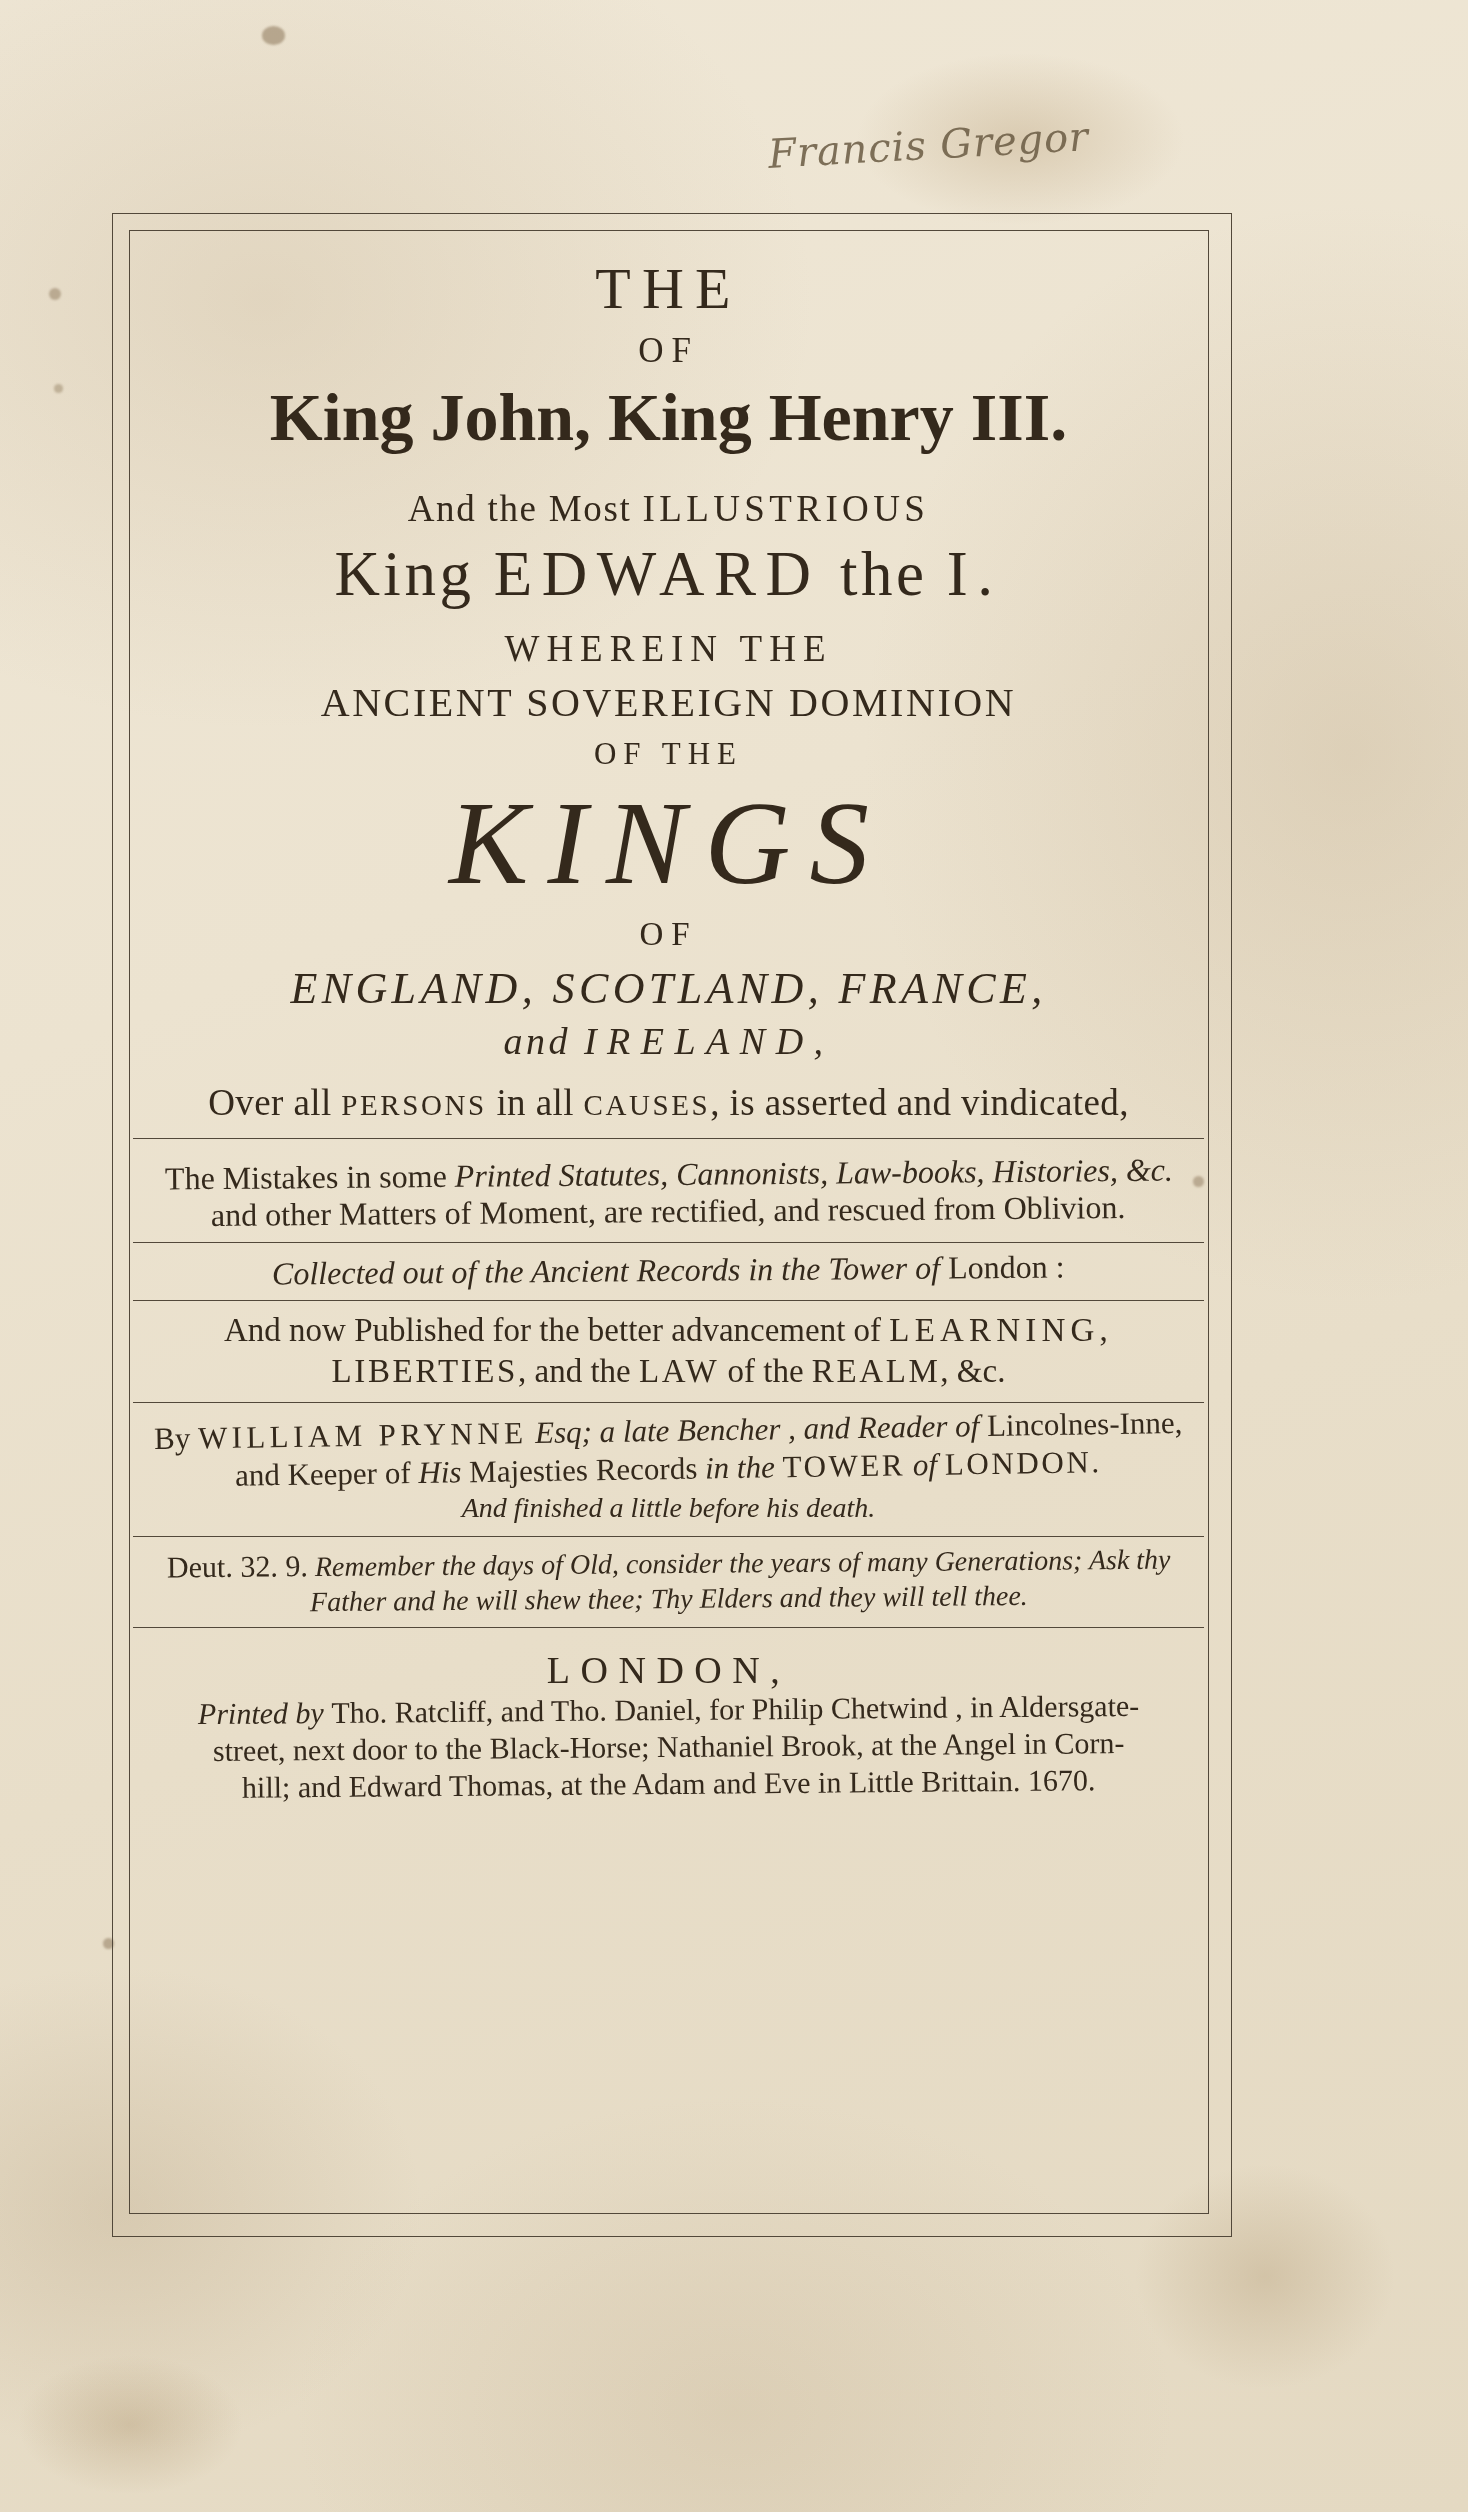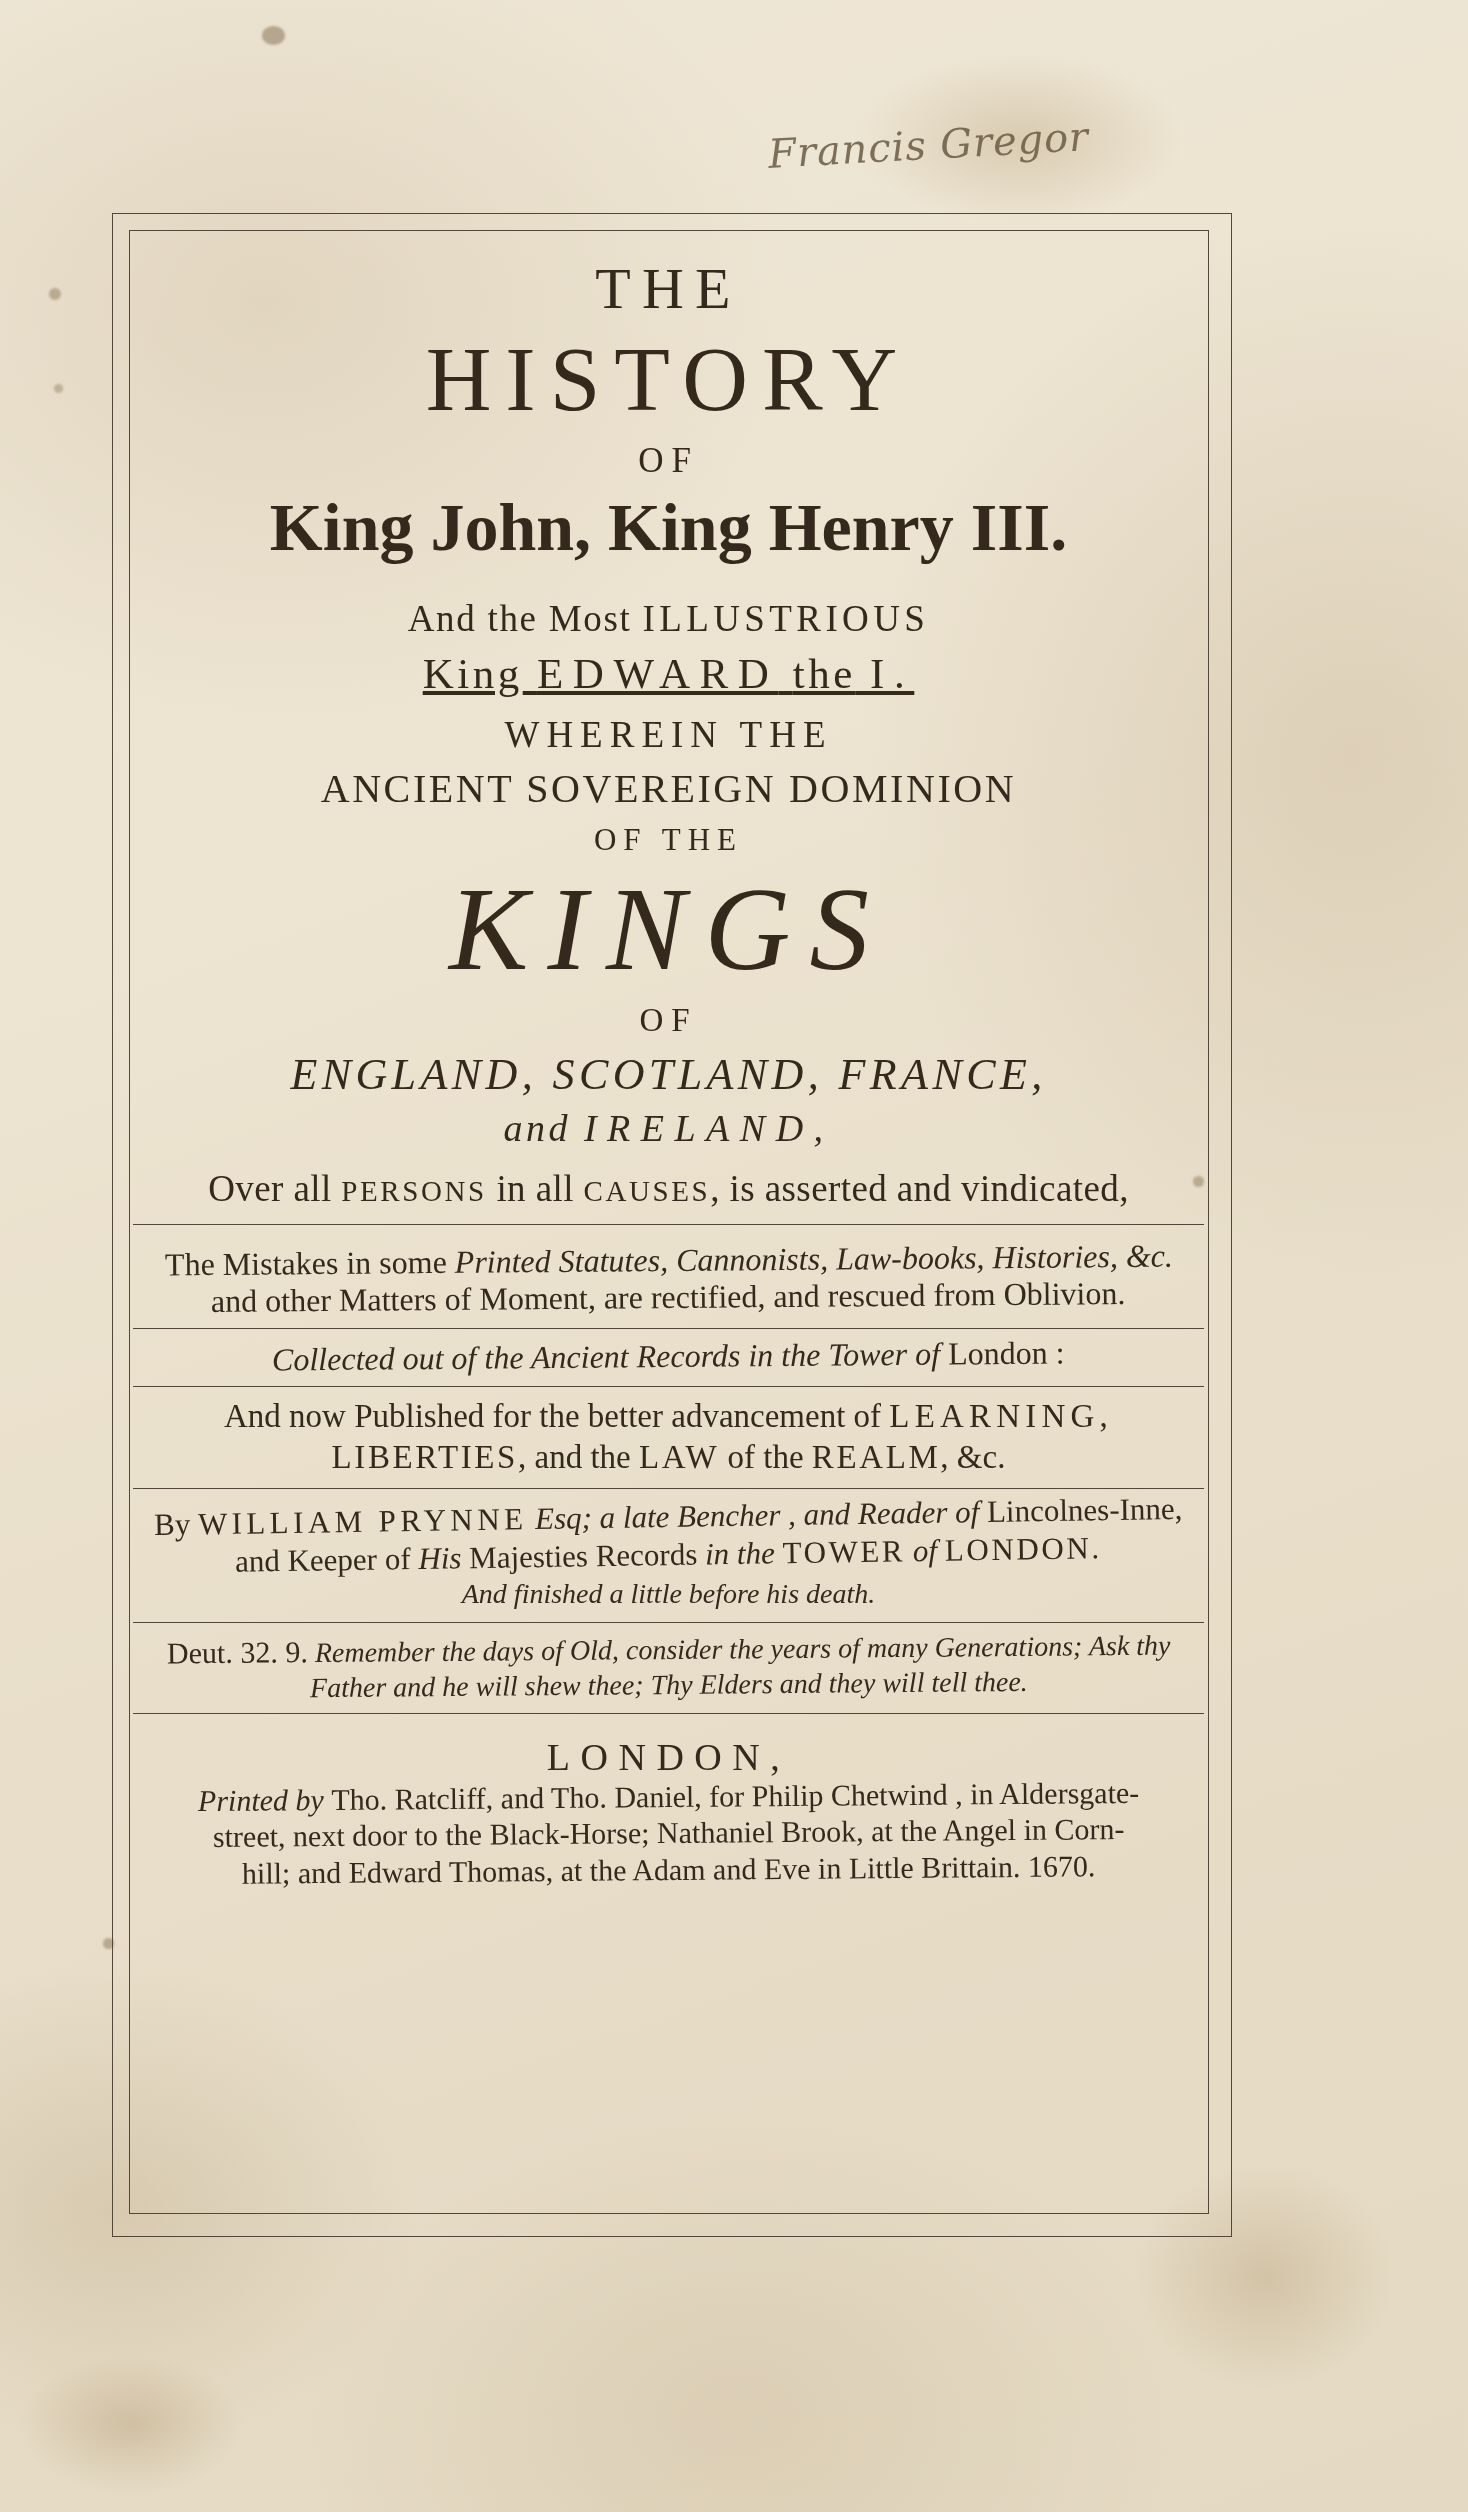--- a/index.html
+++ b/index.html
@@ -103,24 +103,23 @@
     letter-spacing: 0px;
     margin-top: 7px;
   }
   .t-andmost {
     font-size: 37px;
     letter-spacing: 1.7px;
     margin-top: 30px;
   }
   .t-andmost .caps { letter-spacing: 4.4px; }
   .t-edward {
-    font-size: 43px;
+    font-size: 63px;
     letter-spacing: 3.5px;
     margin-top: 8.7px;
-    text-decoration: underline;
   }
   .t-edward .sp { letter-spacing: 9.6px; }
   .t-wherein {
     font-size: 37px;
     letter-spacing: 7px;
     margin-top: 15.7px;
   }
   .t-ancient {
     font-size: 40px;
     letter-spacing: 2.6px;
@@ -213,21 +212,20 @@
   <div class="stain" style="left:17.4px;top:2355px;width:227px;height:140px;background:radial-gradient(ellipse at center, rgba(168,142,102,0.34), rgba(168,142,102,0) 70%);"></div>
 
   <div id="inscription">Francis Gregor</div>
 
   <div id="frame-outer"></div>
   <div id="frame-inner"></div>
 
   <div id="content">
 
     <div class="ln t-the">THE</div>
-    <div class="ln t-history">HISTORY</div>
     <div class="ln t-of1">OF</div>
     <div class="ln t-kings-line">King John, King Henry III.</div>
 
     <div class="ln t-andmost">
       <span>And the Most</span>
       <span class="caps">ILLUSTRIOUS</span>
     </div>
 
     <div class="ln t-edward">
       <span>King</span>

